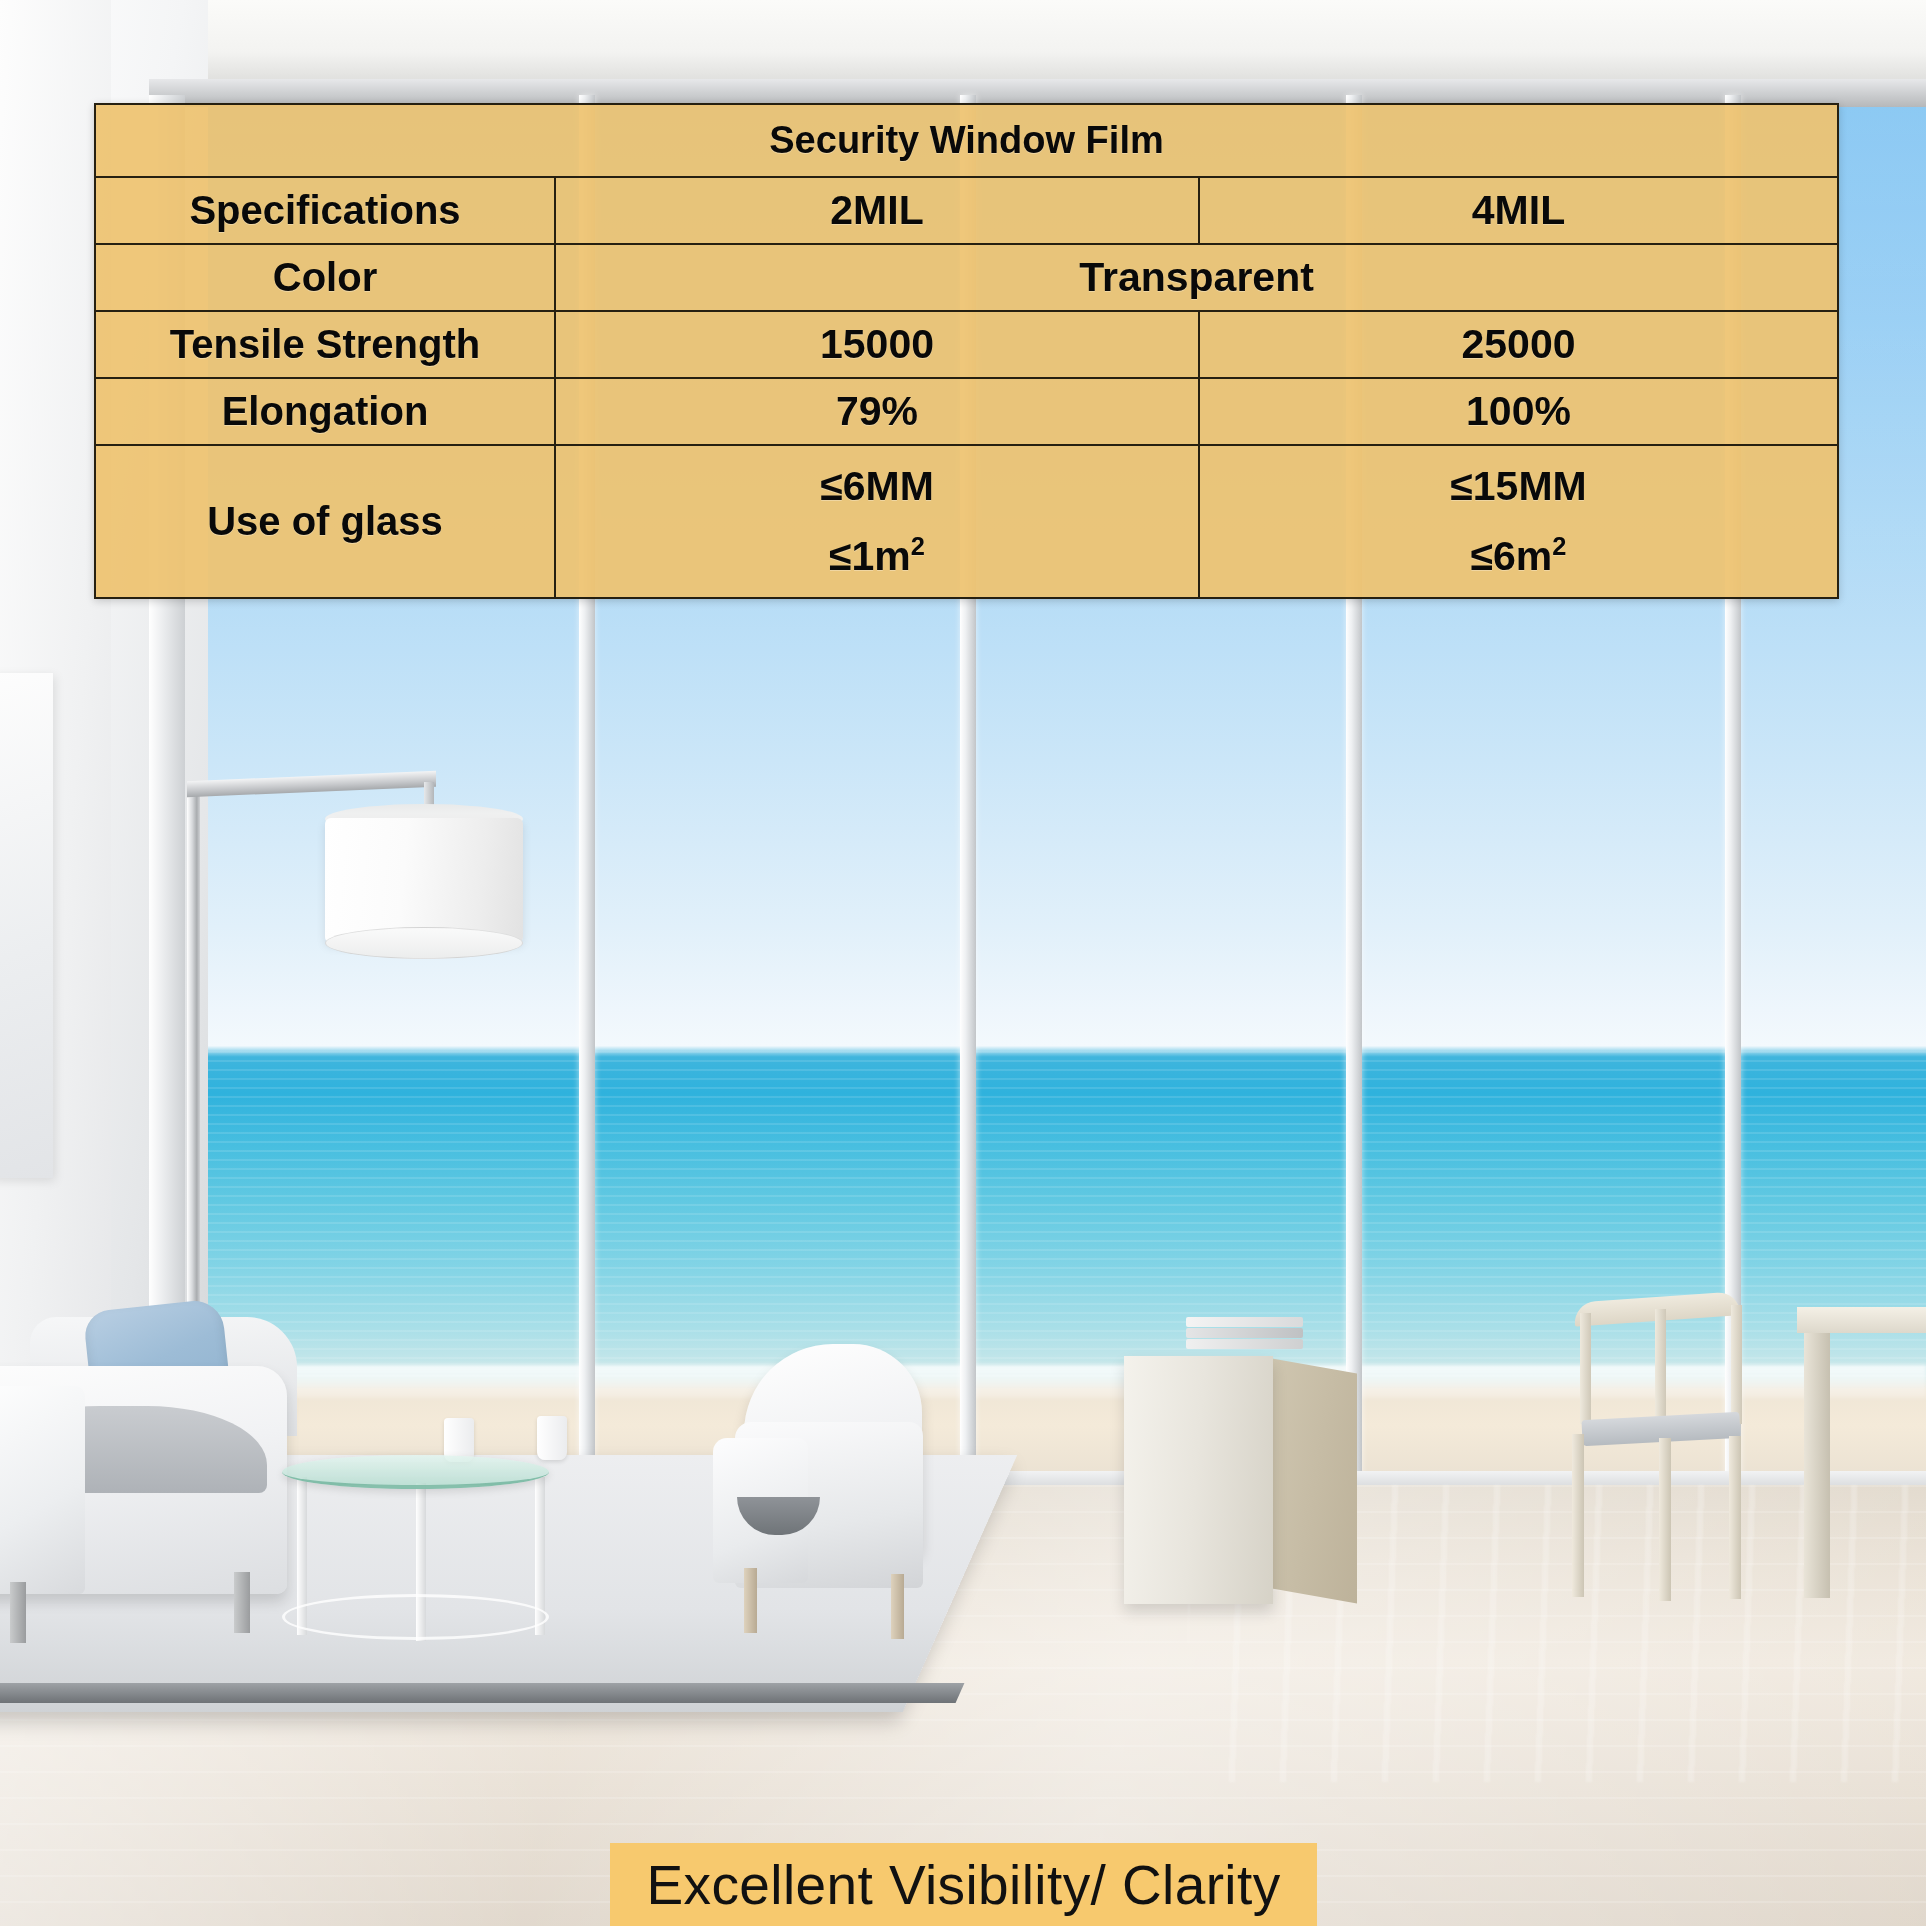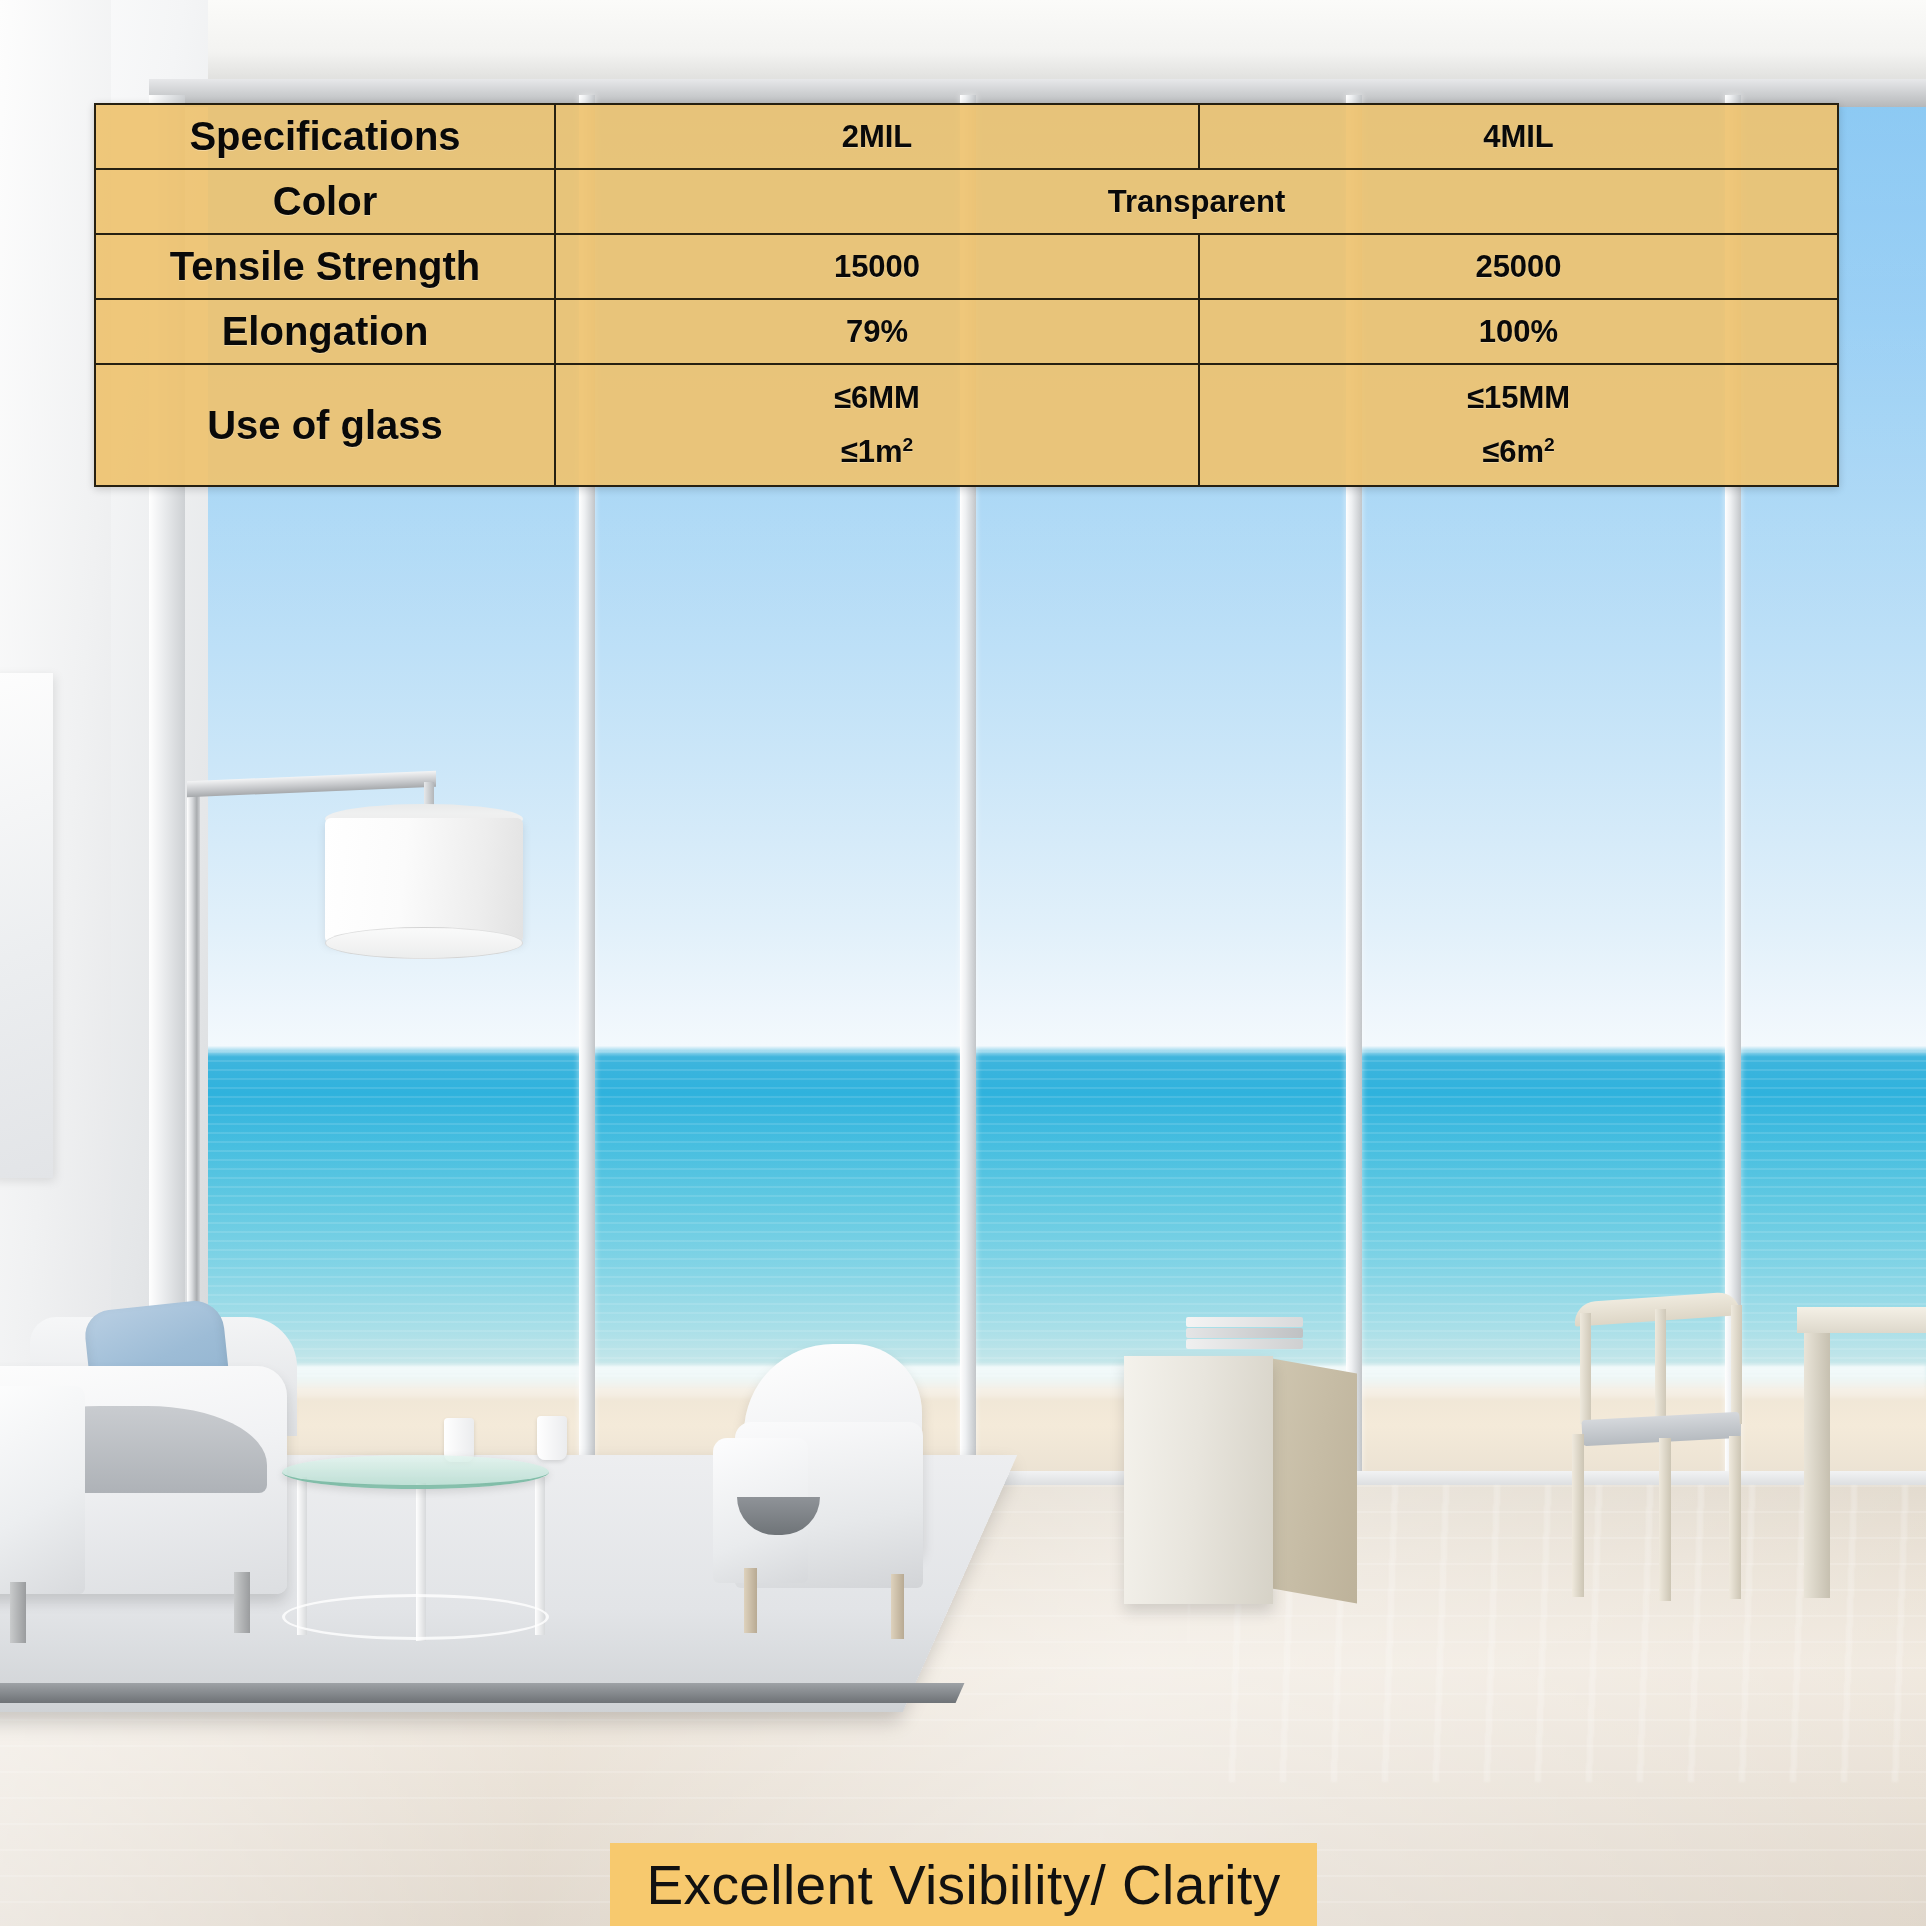--- a/index.html
+++ b/index.html
@@ -300,21 +300,21 @@
     table-layout:fixed;
     box-shadow:0 2px 8px rgba(0,0,0,.18);
   }
   .spec-table td {
     border:2px solid #262011;
     background:rgba(238,195,112,.93);
     color:#090909;
     font-weight:bold;
     text-align:center;
     vertical-align:middle;
-    font-size:31px;
+    font-size:41px;
     padding:9px 6px;
     text-shadow:0 1px 0 rgba(255,255,255,.30);
   }
   .spec-table td.hdr { font-size:38px; padding:14px 6px; }
   .spec-table td.lbl { font-size:40px; }
   .col-label { width:460px; }
   .col-a { width:644px; }
   .col-b { width:639px; }
   .useglass-cell { line-height:1.55; padding:8px 6px 12px; }
   .useglass-cell .l2 { display:block; margin-top:6px; }
@@ -431,20 +431,23 @@
   </div>
 
   <table class="spec-table">
     <colgroup>
       <col class="col-label">
         <col class="col-a">
         <col class="col-b">
     </colgroup>
     <tbody>
       <tr>
+        <td class="hdr" colspan="3">Security Window Film</td>
+      </tr>
+      <tr>
         <td class="lbl">Specifications</td>
         <td>2MIL</td>
         <td>4MIL</td>
       </tr>
       <tr>
         <td class="lbl">Color</td>
         <td colspan="2">Transparent</td>
       </tr>
       <tr>
         <td class="lbl">Tensile Strength</td>

